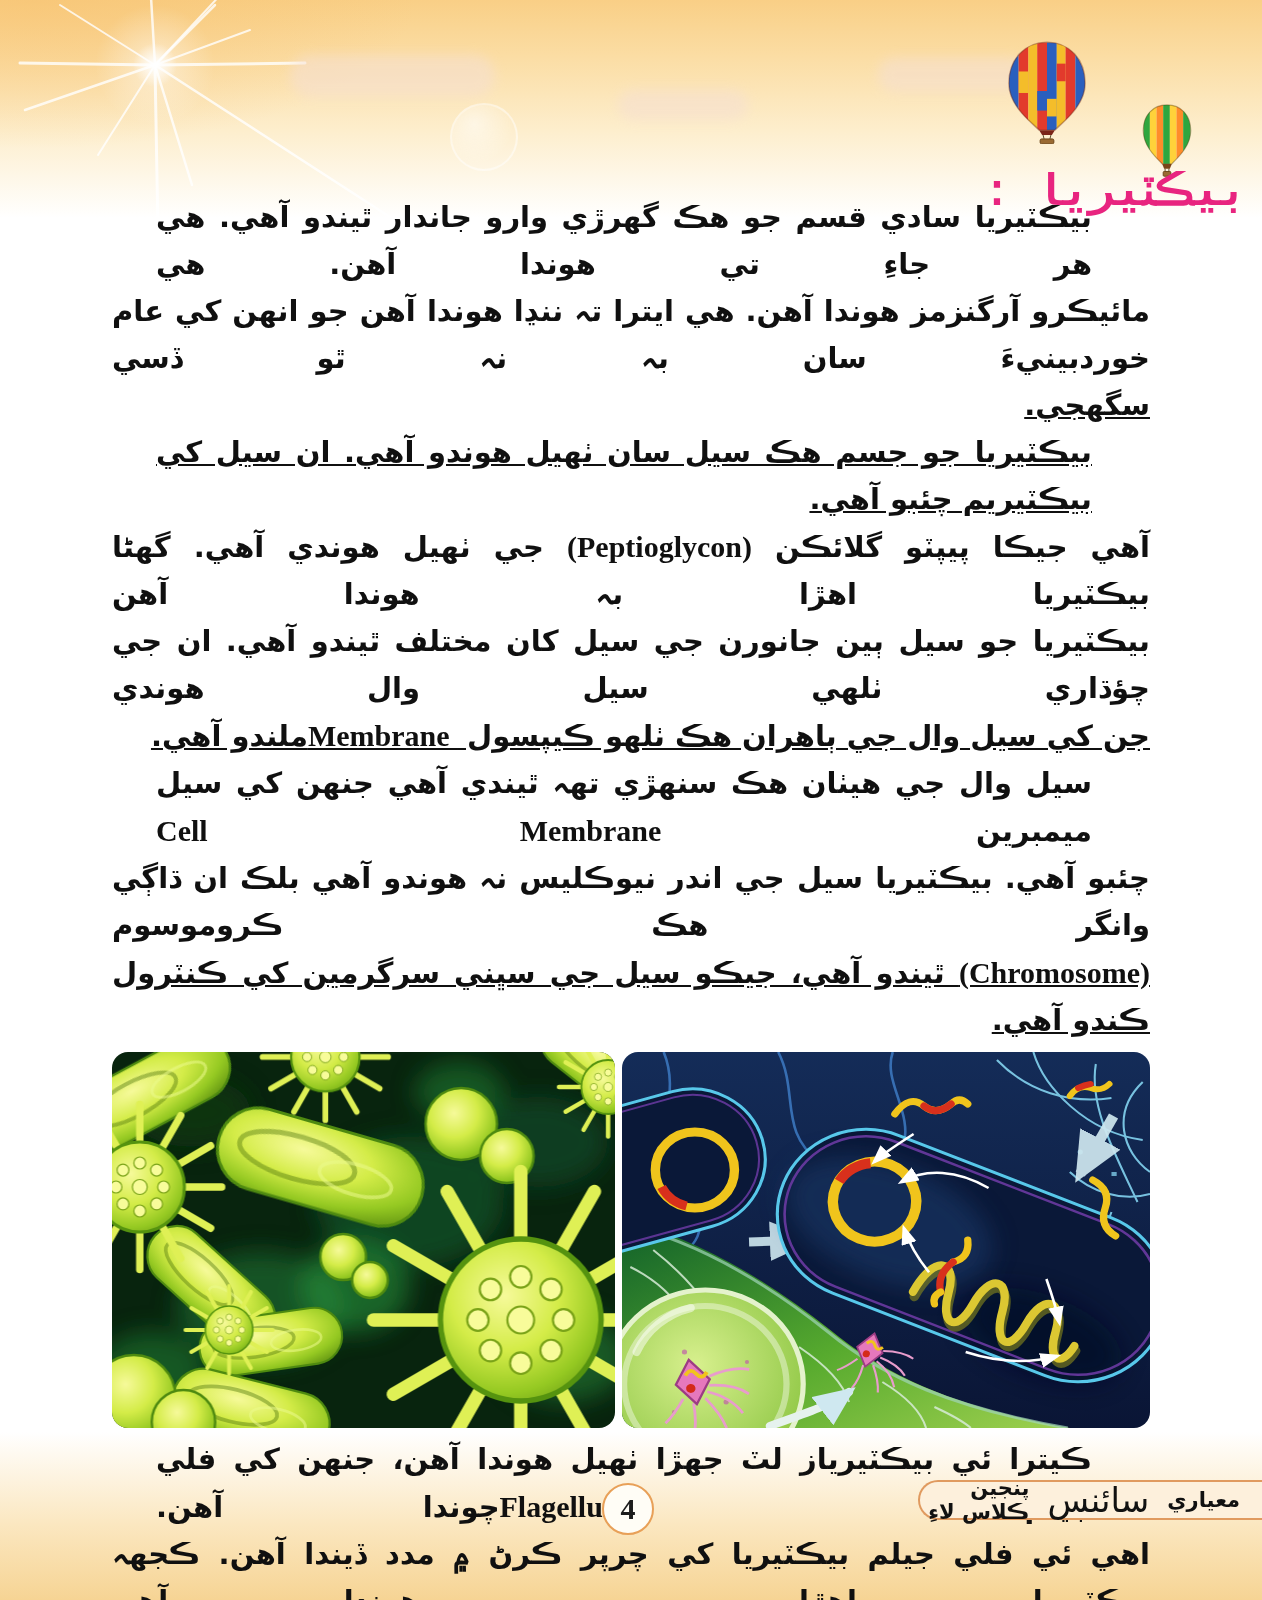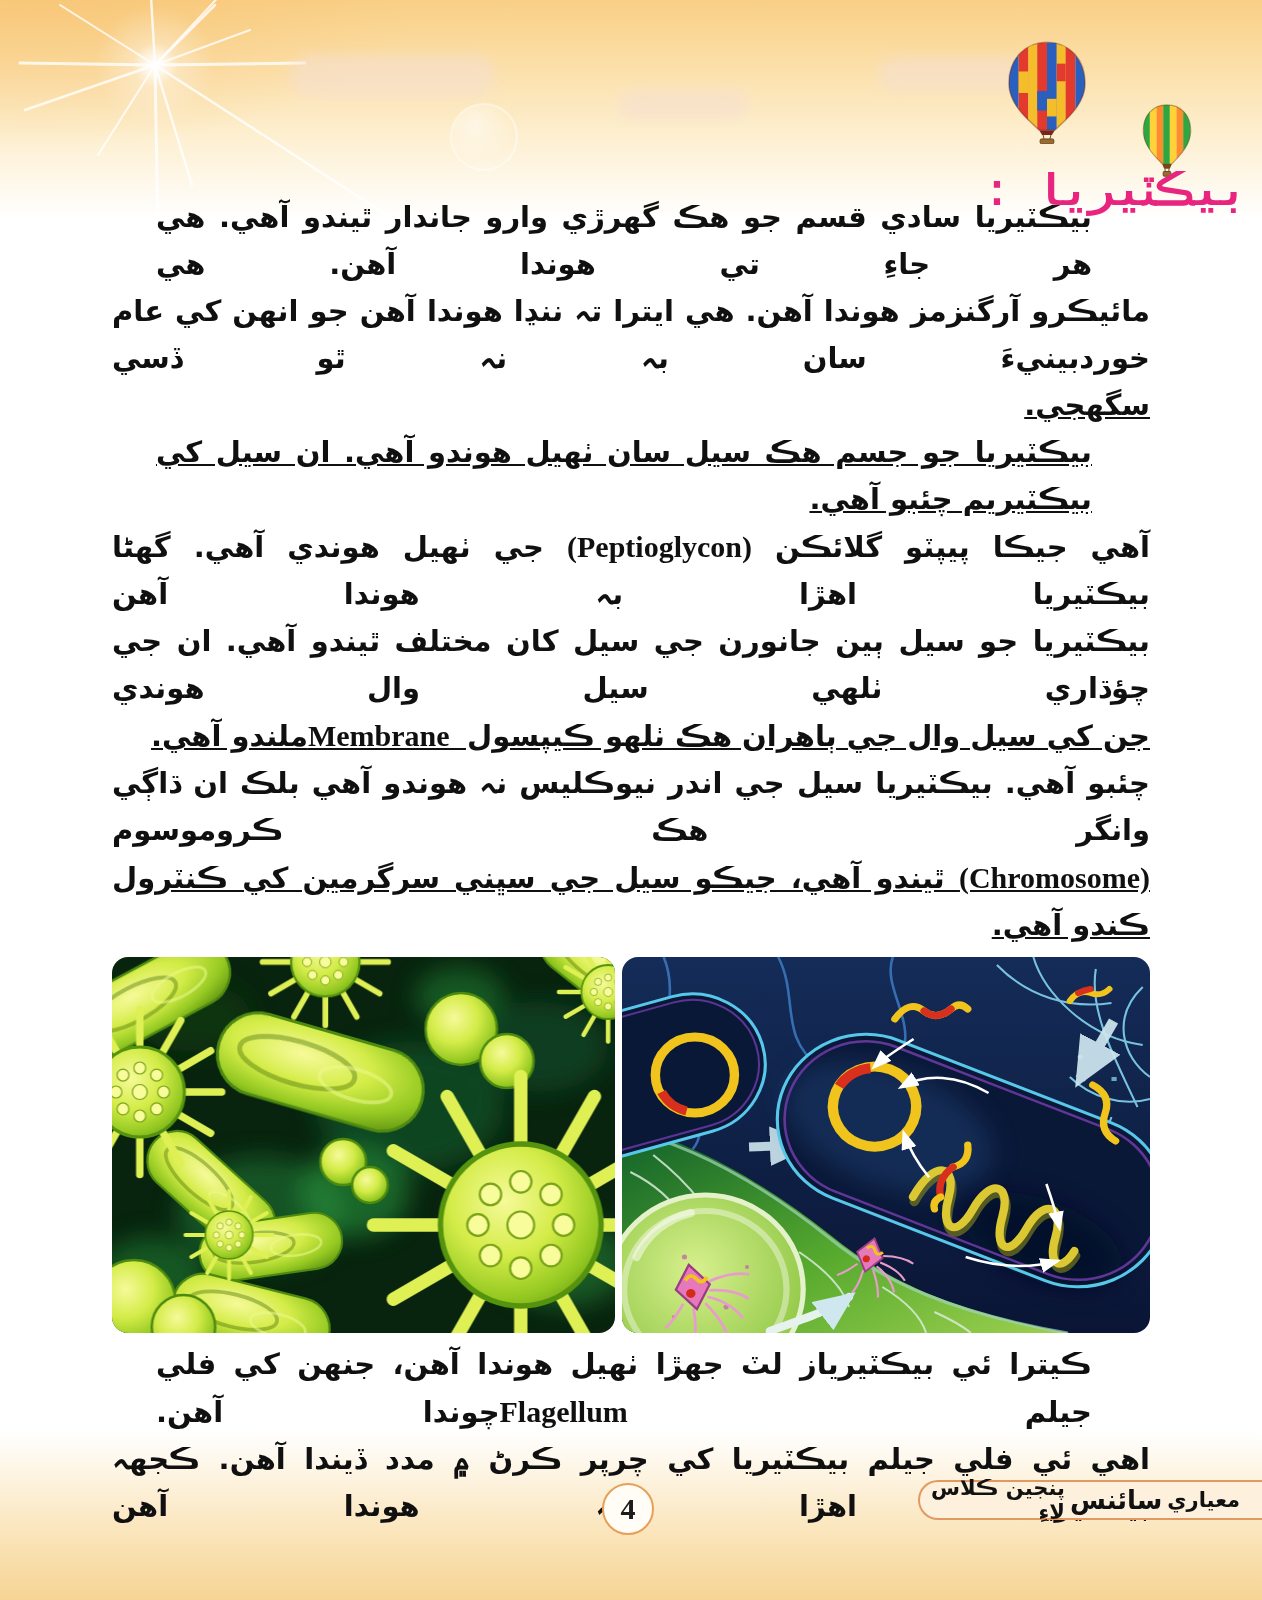--- a/index.html
+++ b/index.html
@@ -45,21 +45,21 @@
   .page-badge{position:absolute;left:602px;top:1483px;width:48px;height:48px;z-index:3;
     border:2px solid #e8a058;border-radius:50%;background:#fffdf6;
     display:flex;align-items:center;justify-content:center;
     font-family:"Liberation Serif",serif;font-size:30px;font-weight:bold;color:#1c1c1c;}
   .footer-pill{position:absolute;right:0;top:1480px;width:344px;height:40px;z-index:3;
     box-sizing:border-box;border:2px solid #e09a5f;border-right:none;
     border-radius:21px 0 0 21px;background:#fdf0dc;
     display:flex;align-items:center;justify-content:flex-end;
     direction:rtl;padding-right:22px;color:#111;}
   .footer-pill .t1{font-size:21px;font-weight:bold;}
-  .footer-pill .t2{font-size:26px;font-weight:bold;margin:0 5px;}
+  .footer-pill .t2{font-size:34px;font-weight:normal;margin:0 18px;}
 </style>
 </head>
 <body>
 
 <div class="page">
 
   <div class="band-top"></div>
   <div class="corner-tint"></div>
   <div class="band-bottom"></div>
 
@@ -148,20 +148,21 @@
       <div class="line">مائيڪرو آرگنزمز هوندا آهن. هي ايترا تہ ننڍا هوندا آهن جو انهن کي عام خوردبينيءَ سان بہ نہ ٿو ڏسي</div>
       <div class="line end">سگهجي.</div>
     </section>
     <section class="para p2">
       <div class="line first end">بيڪٽيريا  جو جسم هڪ سيل سان ٺهيل هوندو آهي. ان سيل کي بيڪٽيريم چئبو آهي.</div>
       <div class="line">آهي جيڪا پيپٽو گلائڪن <span class="latin">(Peptioglycon)</span> جي ٺهيل هوندي آهي. گهڻا بيڪٽيريا اهڙا بہ هوندا آهن</div>
       <div class="line">بيڪٽيريا  جو سيل ٻين جانورن جي سيل کان مختلف ٿيندو آهي. ان جي چؤڌاري ٺلهي سيل وال هوندي</div>
       <div class="line end">جن کي سيل وال جي ٻاهران هڪ ٺلهو ڪيپسول <span class="latin">Membrane </span>ملندو آهي.</div>
     </section>
     <section class="para p3">
+      <div class="line first">سيل وال جي هيٺان هڪ سنهڙي تهہ ٿيندي آهي جنهن کي سيل ميمبرين <span class="latin">Cell Membrane</span></div>
       <div class="line">چئبو آهي. بيڪٽيريا  سيل جي اندر نيوڪليس نہ هوندو آهي بلڪ ان ڌاڳي وانگر هڪ ڪروموسوم</div>
       <div class="line end"><span class="latin">(Chromosome)</span> ٿيندو آهي، جيڪو سيل جي سڀني سرگرمين کي ڪنٽرول ڪندو آهي.</div>
     </section>
 
     <div class="figures">
       <div class="fig fig-left">
         <svg viewBox="0 0 507 376" preserveAspectRatio="none">
           <defs>
             <radialGradient id="bactG" cx=".4" cy=".35" r=".75">
               <stop offset="0" stop-color="#f6fa9a"></stop>

